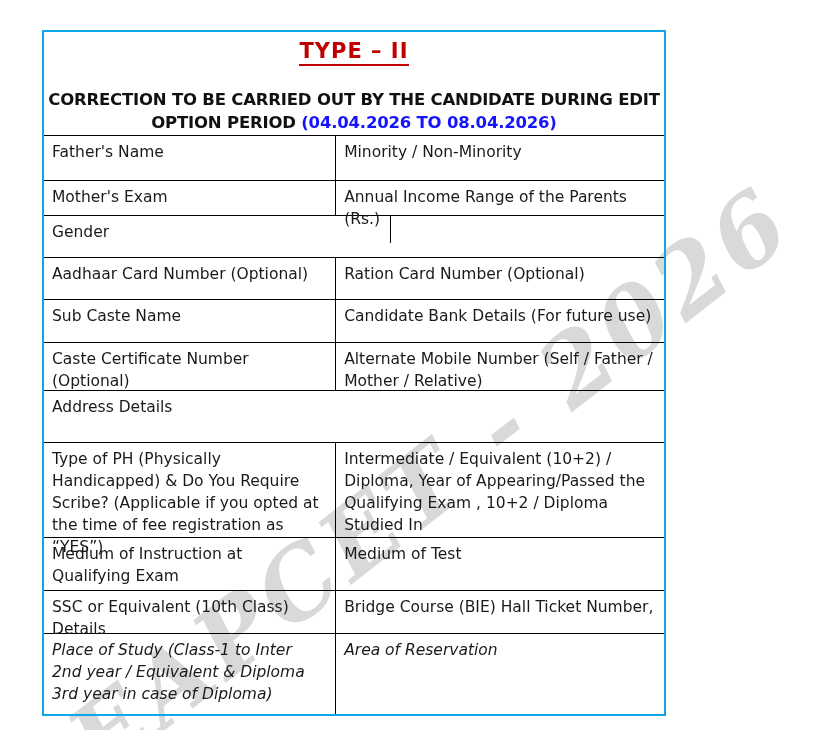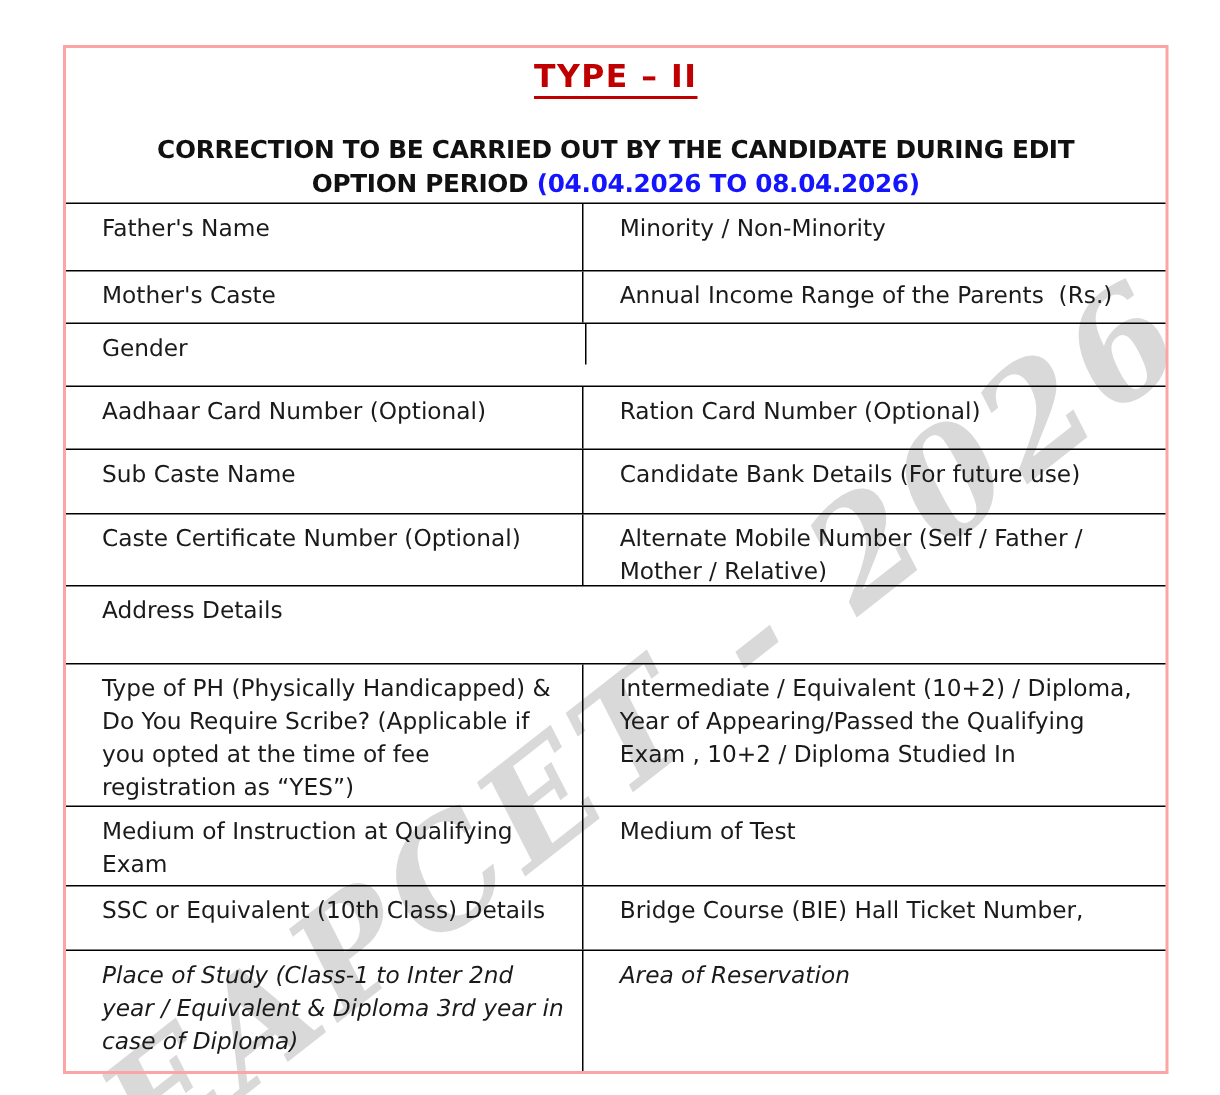--- a/index.html
+++ b/index.html
@@ -29,22 +29,22 @@
     letter-spacing: 6px;
     color: #d9d9d9;
     white-space: nowrap;
     z-index: 0;
     user-select: none;
   }
   
   .doc-table {
     position: absolute;
     left: 42px; top: 30px;
-    width: 737px;
-    border: 2px solid #fca5a5;
+    width: 624px;
+    border: 2px solid #0ea5e9;
     z-index: 1;
     background: transparent;
   }
   .thead {
     height: 104px;
     border-bottom: 1.5px solid #000;
     text-align: center;
     padding-top: 7px;
   }
   .title {
@@ -67,21 +67,21 @@
   .subtitle .blue { color: #1414ff; }
   .trow {
     display: flex;
     border-bottom: 1.5px solid #000;
   }
   .trow:last-child { border-bottom: none; font-style: italic; }
   .cell {
     font-size: 15.5px;
     line-height: 22px;
     color: #1a1a1a;
-    padding: 5px 10px 0 24px;
+    padding: 5px 10px 0 8px;
   }
   .cell.left  { width: 347px; border-right: 1.5px solid #000; }
   .cell.right { width: 390px; }
   .tbody .trow:nth-child(1)  { height: 45px; }
   .tbody .trow:nth-child(2)  { height: 35px; }
   .tbody .trow:nth-child(3)  { height: 42px; flex-direction: column; }
   .tbody .trow:nth-child(4)  { height: 42px; }
   .tbody .trow:nth-child(5)  { height: 43px; }
   .tbody .trow:nth-child(6)  { height: 48px; }
   .tbody .trow:nth-child(7)  { height: 52px; }
@@ -109,21 +109,21 @@
       </div>
     </div>
 
     <div class="tbody">
   <div class="trow">
     <div class="cell left">Father's Name</div>
     <div class="cell right">Minority / Non-Minority</div>
   </div>
 
   <div class="trow">
-    <div class="cell left">Mother's Caste</div>
+    <div class="cell left">Mother's Exam</div>
     <div class="cell right">Annual Income Range of the Parents&nbsp; (Rs.)</div>
   </div>
 
   <div class="trow">
     <div class="cell left">Gender</div>
   </div>
 
   <div class="trow">
     <div class="cell left">Aadhaar Card Number (Optional)</div>
     <div class="cell right">Ration Card Number (Optional)</div>

